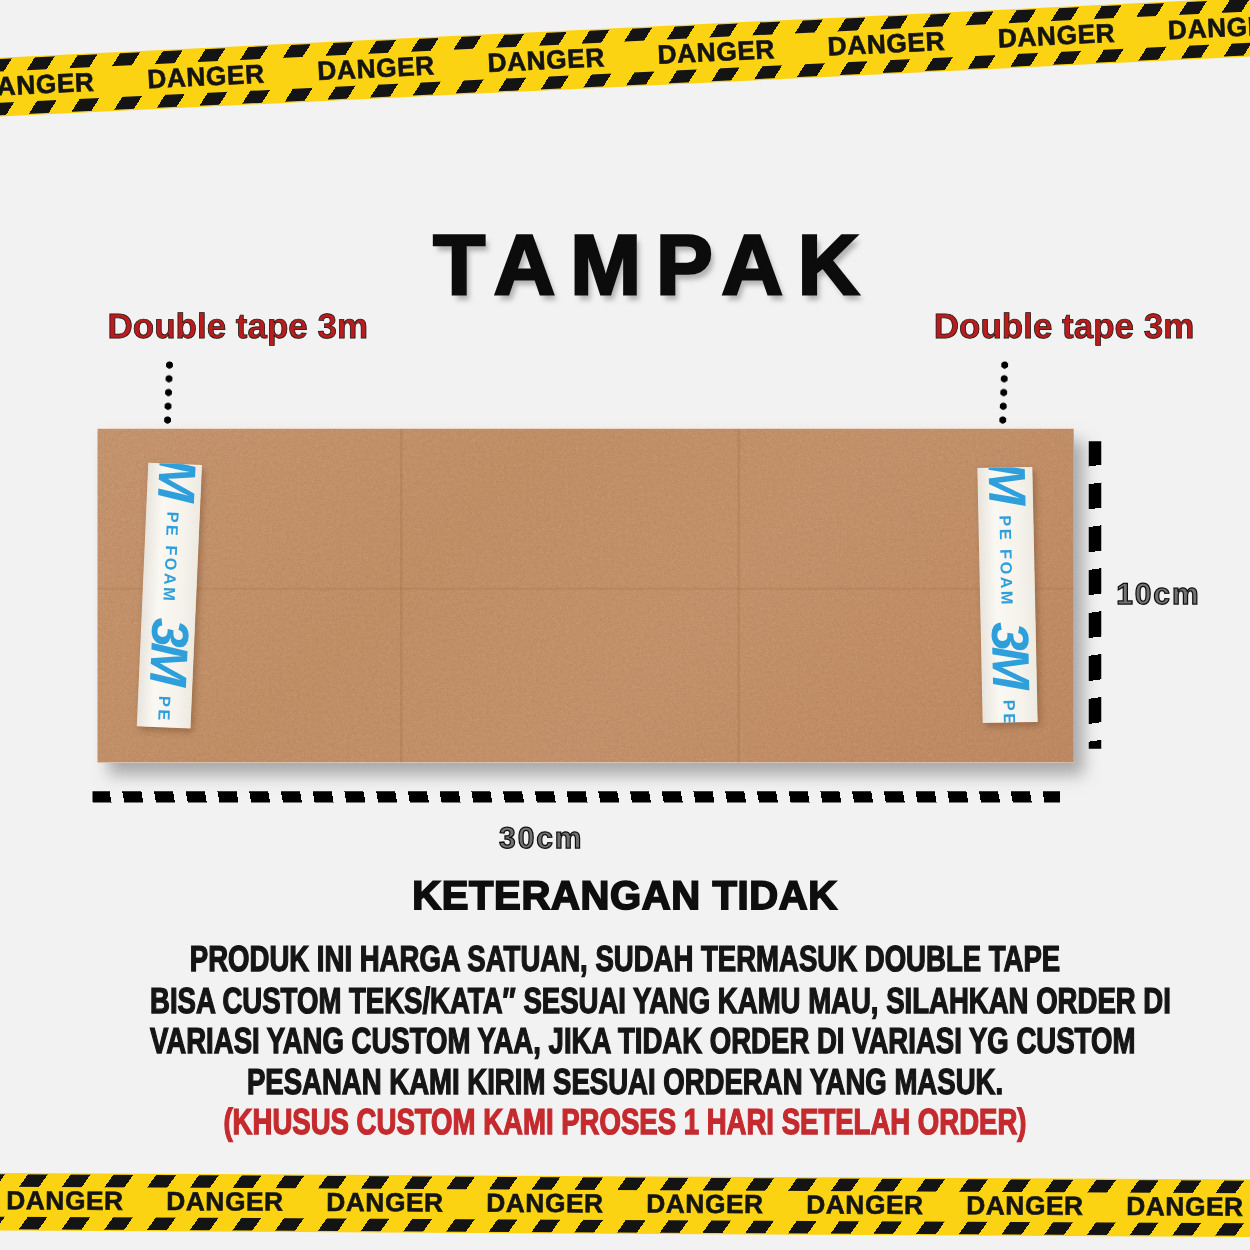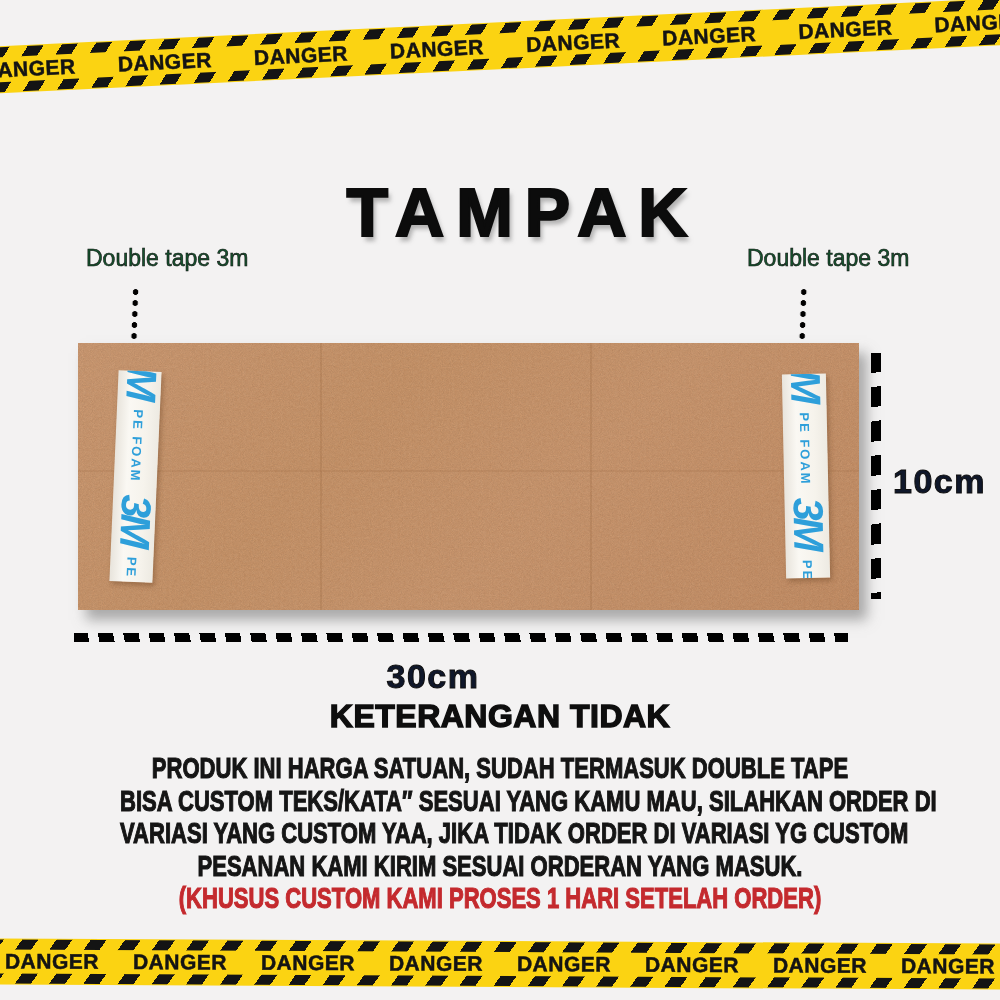--- a/index.html
+++ b/index.html
@@ -18,21 +18,21 @@
 
   
   .title{position:absolute;left:0;top:158px;width:1000px;margin:17px;text-align:center;
     font-size:68px;font-weight:bold;color:#0C0C0C;line-height:74px;
     -webkit-text-stroke:2.2px #0C0C0C;text-shadow:3px 5px 4px rgba(125,125,125,.55);}
   .title span{display:block;}
   .t1{letter-spacing:12px;position:relative;left:6px;}
   .t2{letter-spacing:1px;}
 
   
-  .tape-label{position:absolute;font-size:23px;font-weight:normal;color:#14532d;-webkit-text-stroke:.6px #111;white-space:nowrap;}
+  .tape-label{position:absolute;font-size:28px;font-weight:bold;color:#b91c1c;-webkit-text-stroke:.6px #111;white-space:nowrap;}
   .tape-label.left{left:86px;top:245px;}
   .tape-label.right{left:747px;top:245px;}
   .leader{position:absolute;width:7px;
     background-image:radial-gradient(circle at 3.5px 4px,#000 2.6px,rgba(0,0,0,0) 3.1px);
     background-size:7px 11px;background-repeat:repeat-y;}
   .leader-left{left:131px;top:288px;height:70px;transform:rotate(2deg);}
   .leader-right{left:799px;top:288px;height:80px;transform:rotate(2deg);}
 
   
   .board{position:absolute;left:78px;top:343px;width:781px;height:267px;
@@ -54,21 +54,21 @@
     display:flex;align-items:center;gap:12px;color:#2E9FDA;}
   .strip-inner .brand{font-size:42px;font-weight:bold;font-style:italic;letter-spacing:-4px;line-height:1;margin-top:-4px;}
   .strip-inner .brand:first-child{margin-left:-24px;}
   .strip-inner .material{font-size:13px;font-weight:bold;letter-spacing:2px;white-space:nowrap;}
 
   
   .dim-v{position:absolute;left:871px;top:353px;width:10px;height:246px;
     background:repeating-linear-gradient(172deg,#000 0 20px,transparent 20px 34px);}
   .dim-h{position:absolute;left:74px;top:633px;width:774px;height:9px;
     background:repeating-linear-gradient(80deg,#000 0 15px,transparent 15px 25px);}
-  .dim-label{position:absolute;font-size:34px;font-weight:bold;color:#0f172a;-webkit-text-stroke:1px #0E0E0E;letter-spacing:1.5px;}
+  .dim-label{position:absolute;font-size:24px;font-weight:bold;color:#737373;-webkit-text-stroke:1px #0E0E0E;letter-spacing:1.5px;}
   .dim-10{left:893px;top:462px;}
   .dim-30{left:0;top:657px;width:866px;text-align:center;}
 
   
   .ket{position:absolute;left:0;top:698px;width:1000px;margin:0;text-align:center;
     font-size:32px;font-weight:bold;color:#0E0E0E;-webkit-text-stroke:1.4px #0E0E0E;letter-spacing:.5px;}
   .para{position:absolute;left:0;top:752px;width:1000px;text-align:center;
     transform:scaleX(.76);transform-origin:50% 0;}
   .pline{font-size:29px;line-height:32.5px;font-weight:bold;color:#151515;
     -webkit-text-stroke:1.1px #151515;white-space:nowrap;}

